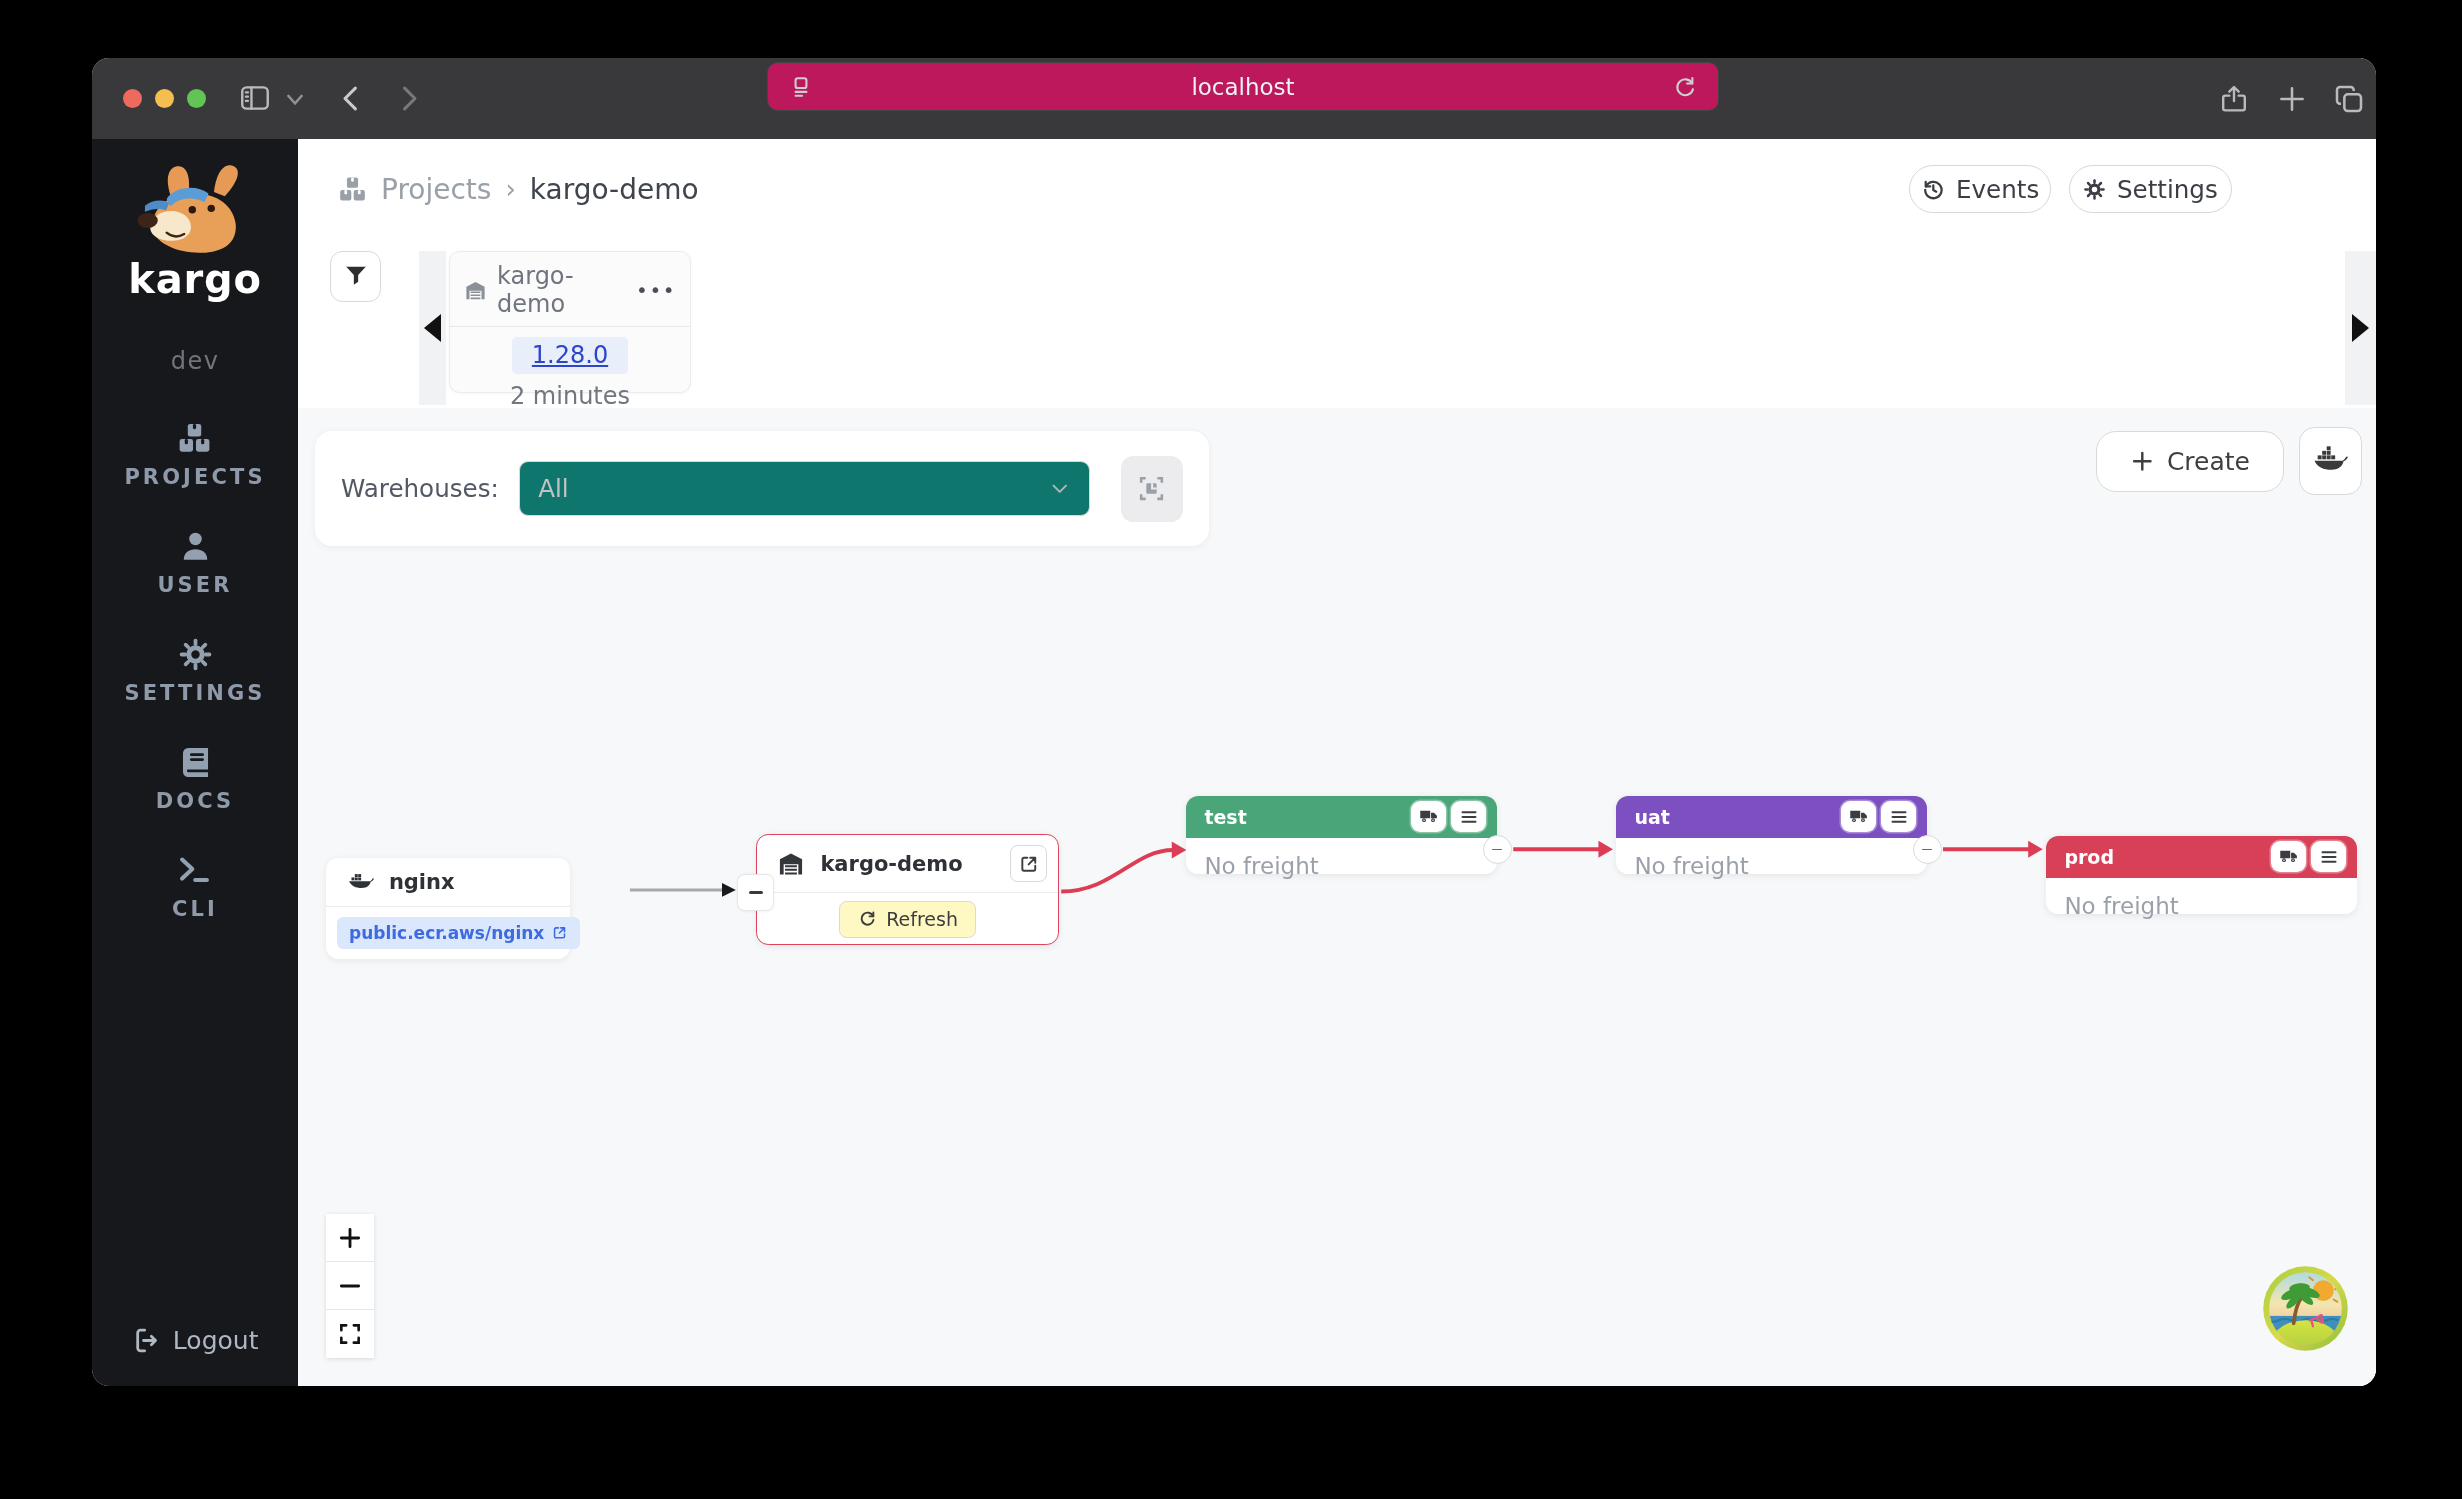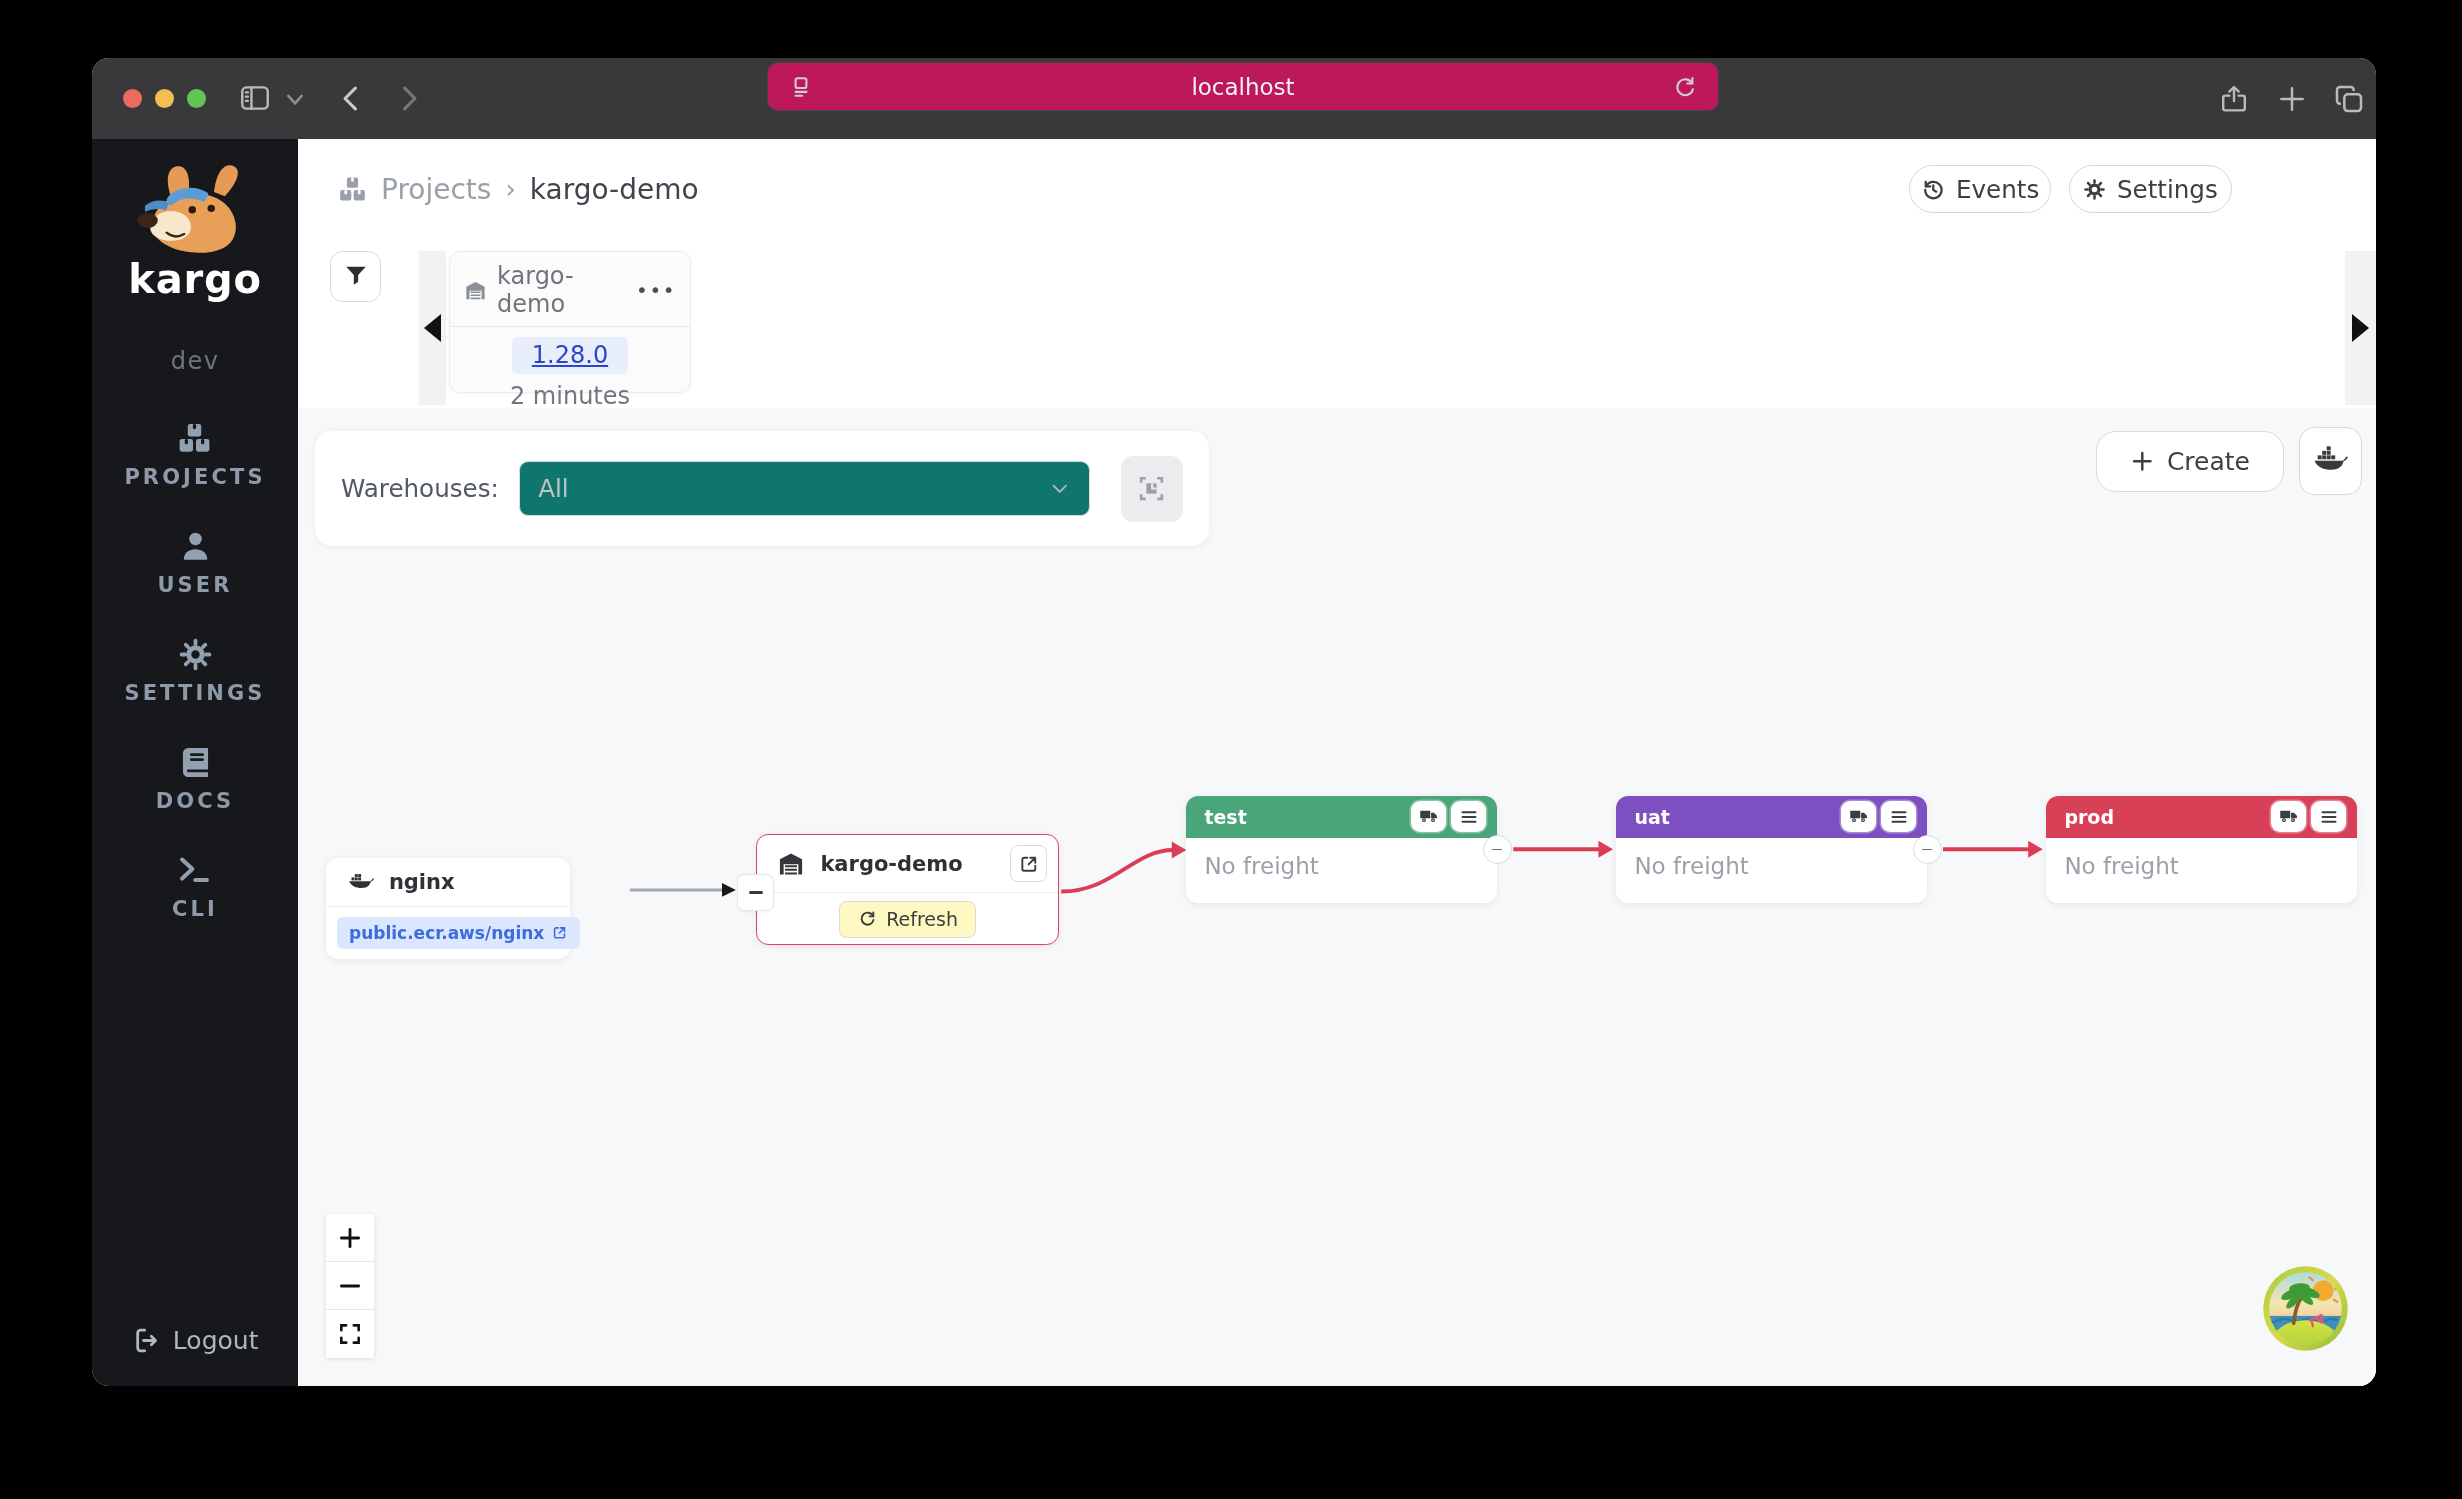--- a/index.html
+++ b/index.html
@@ -93,21 +93,21 @@
   .extbtn { position:absolute; right:10.7px; top:10px; width:37px; height:37px; border:0.8px solid #d9d9d9;
             border-radius:7.7px; background:#fff; display:flex; align-items:center; justify-content:center;
             color:#3a3d42; cursor:pointer; }
   .refreshbtn { margin:7.7px auto 0; width:fit-content; height:37px; padding:0 17px; border:0.8px solid #d9d9d9;
                 border-radius:7.7px; background:#fef9c3; display:flex; align-items:center; gap:9.2px;
                 font-size:19px; color:#3d3d3d; cursor:pointer; }
   .collapse-sq { position:absolute; left:-20px; top:39px; width:37px; height:37px; background:#fff;
                  border:0.8px solid #e6e6e8; border-radius:7.7px; box-shadow:0 0.8px 3.1px rgba(0,0,0,.05);
                  display:flex; align-items:center; justify-content:center; cursor:pointer; }
   .minusbar { width:14px; height:2.3px; background:#3a3a3a; border-radius:1.5px; }
-  .stage { position:absolute; top:388px; width:311px; height:107px; border-radius:12.3px;
+  .stage { position:absolute; top:388px; width:311px; height:78px; border-radius:12.3px;
            background:#fff; box-shadow:0 1.5px 7.7px rgba(0,0,0,.08); }
   .stage .shead { height:42px; border-radius:12.3px 12.3px 0 0; display:flex; align-items:center;
                   padding:0 18.4px; position:relative; }
   .stage .sname { color:#fff; font-weight:bold; font-size:19px; }
   .sbtn { position:absolute; top:5.4px; width:35px; height:31px; background:#fff; border-radius:9.2px;
           display:flex; align-items:center; justify-content:center; color:#3a3d42; cursor:pointer;
           box-shadow:0 0 0 1.5px rgba(255,255,255,.35); }
   .sbtn.truck { right:51px; } .sbtn.menu { right:10.7px; }
   .sbody { padding:15.4px 18.4px; color:#9ba1ab; font-size:23px; }
   .collapse-ci { position:absolute; right:-14.6px; top:39px; width:29px; height:29px; border-radius:50%;
@@ -520,21 +520,21 @@
                   <rect x="3" y="16.4" width="18" height="2.6" rx="1.3"></rect>
                 </svg>
             </span>
           </div>
           <div class="sbody">No freight</div>
           <div class="collapse-ci">
               <div class="minusbar"></div>
             </div>
         </div>
 
-        <div class="stage" style="left:1748px;">
+        <div class="stage" style="left:1748px;margin-top:40px;">
           <div class="shead" style="background: rgb(216, 64, 88);">
             <span class="sname">prod</span>
             <span class="sbtn truck">
               <svg width="20" height="20" viewBox="0 0 24 24" fill="currentColor">
                   <path d="M1.5 4.5h12v9h-12z"></path>
                   <path d="M14.5 7h3.4l3.6 3.6v2.9h-7z"></path>
                   <circle cx="6" cy="15.8" r="2.3"></circle>
                   <circle cx="16.8" cy="15.8" r="2.3"></circle>
                   <circle cx="6" cy="15.8" r=".9" fill="#fff"></circle>
                   <circle cx="16.8" cy="15.8" r=".9" fill="#fff"></circle>

